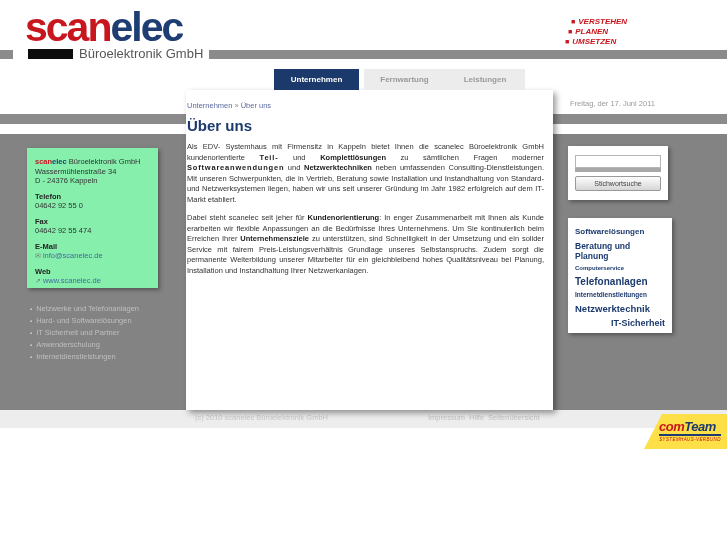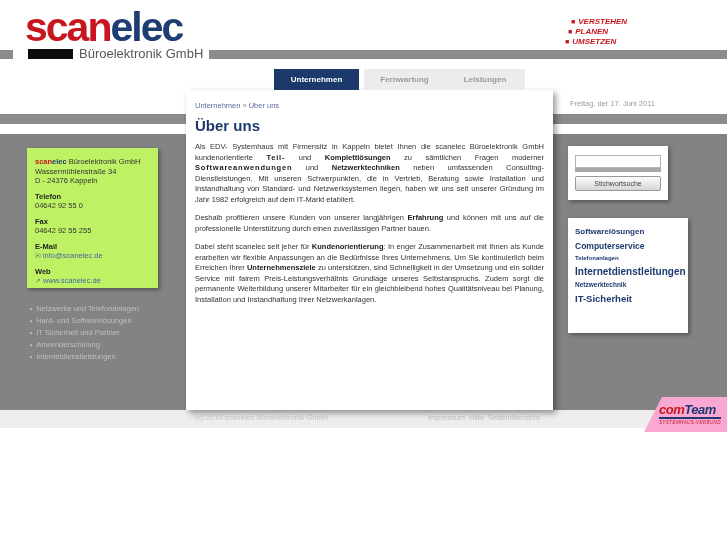--- a/index.html
+++ b/index.html
@@ -32,31 +32,31 @@
   .date{position:absolute;left:570px;top:99px;font-size:7.5px;color:#9a9a9a;}
 
   
   .bar2{position:absolute;left:0;top:114px;width:727px;height:10px;background:#8b8b8b;}
   .mainblock{position:absolute;left:0;top:134px;width:727px;height:276px;background:#838383;}
   .footerband{position:absolute;left:0;top:410px;width:727px;height:18px;background:#ededed;}
 
   
   .panel{position:absolute;left:186px;top:90px;width:367px;height:320px;background:#fff;
          box-shadow:3px 3px 6px rgba(0,0,0,0.4);z-index:5;box-sizing:border-box;
-         padding:11px 9px 0 9px;}
+         padding:11px 9px 0 1px;}
   .crumbs{font-size:7.5px;color:#5c6b9e;margin-bottom:7px;}
   .crumbs a{color:#5c6b9e;text-decoration:none;cursor:pointer;}
   .crumbs .sep{color:#8a8a8a;margin:0 2px;}
   .panel h1{margin:0 0 8px 0;font-size:15px;font-weight:bold;color:#1d3a6e;}
   .panel p{margin:0 0 8px 0;font-size:7.5px;line-height:10.5px;color:#333;text-align:justify;}
   .panel p b{color:#1a1a1a;}
   .panel p b.sp{letter-spacing:0.8px;}
 
   
-  .contact-card{position:absolute;left:27px;top:148px;width:131px;height:140px;background:#bef264;
+  .contact-card{position:absolute;left:27px;top:148px;width:131px;height:140px;background:#86efac;
                 box-shadow:2px 2px 4px rgba(0,0,0,0.35);z-index:4;box-sizing:border-box;
                 padding:9px 8px;font-size:7.5px;line-height:9.5px;color:#333;}
   .cc-label{font-weight:bold;color:#222;margin-top:6px;}
   .cc-link-row a{color:#4469a1;text-decoration:none;cursor:pointer;}
   .cc-link-row .ico{color:#777;font-size:7px;margin-right:2px;}
 
   
   .leftlist{position:absolute;left:30px;top:303px;width:155px;margin:0;padding:0;list-style:none;
             font-size:7.5px;line-height:12px;color:#bfbfbf;z-index:4;}
   .leftlist li{cursor:pointer;}
@@ -65,37 +65,37 @@
   
   .search-card{position:absolute;left:568px;top:146px;width:100px;height:54px;background:#fff;
                box-shadow:2px 2px 4px rgba(0,0,0,0.35);z-index:4;box-sizing:border-box;padding:9px 7px 0;}
   .search-input{display:block;width:86px;height:13px;border:1px solid #b5b5b5;box-sizing:border-box;
                 font-size:7.5px;padding:0 2px;}
   .search-divider{width:86px;height:4px;background:#a8a8a8;}
   .search-btn{display:block;margin-top:4px;width:86px;height:15px;font-size:7px;color:#444;
               font-family:"Liberation Sans",sans-serif;
               background:linear-gradient(#fdfdfd,#d6d6d6);border:1px solid #999;border-radius:2px;cursor:pointer;}
 
-  .topics-card{position:absolute;left:568px;top:218px;width:120px;height:115px;background:#fff;
+  .topics-card{position:absolute;left:568px;top:218px;width:104px;height:115px;background:#fff;
                box-shadow:2px 2px 4px rgba(0,0,0,0.35);z-index:4;box-sizing:border-box;padding:9px 7px 0;}
   .topic{display:block;color:#1d3a6e;font-weight:bold;text-decoration:none;cursor:pointer;}
   .topic:nth-child(1){font-size:8px;margin-bottom:5px;}
   .topic:nth-child(2){font-size:8.5px;margin-bottom:4px;}
   .topic:nth-child(3){font-size:6px;margin-bottom:5px;}
   .topic:nth-child(4){font-size:10px;margin-bottom:4px;}
   .topic:nth-child(5){font-size:6.5px;margin-bottom:5px;}
   .topic:nth-child(6){font-size:9.5px;margin-bottom:4px;}
   .topic:nth-child(7){font-size:9px;text-align:right;}
 
   
   .copyright{position:absolute;left:195px;top:413px;font-size:7.5px;color:#c8c8c8;z-index:2;}
   .footer-links{position:absolute;left:428px;top:413px;font-size:7.5px;color:#c2c2c2;z-index:2;}
   .footer-links a{color:#c2c2c2;text-decoration:none;margin-right:4px;cursor:pointer;}
 
-  .comteam{position:absolute;left:644px;top:397px;width:83px;height:35px;background:#f9a8d4;z-index:7;
+  .comteam{position:absolute;left:644px;top:414px;width:83px;height:35px;background:#fde047;z-index:7;
            clip-path:polygon(18px 0,100% 0,100% 100%,0 100%);cursor:pointer;}
   .ct-inner{position:absolute;right:6px;top:6px;}
   .ct-text{font-size:13px;font-weight:bold;font-style:italic;letter-spacing:-0.5px;line-height:14px;}
   .ct-com{color:#c8161e;} .ct-team{color:#1d3a72;}
   .ct-rule{height:2px;background:#1d3a72;width:62px;margin-top:0;}
   .ct-sub{width:62px;text-align:center;font-size:4.5px;color:#c8161e;letter-spacing:0.4px;margin-top:1px;font-style:italic;}
 </style>
 </head>
 <body>
 
@@ -124,32 +124,31 @@
   <div class="bar2"></div>
   <div class="mainblock"></div>
   <div class="footerband"></div>
 
   <div class="panel">
     <div class="crumbs">
       <a>Unternehmen</a><span class="sep">»</span><a>Über uns</a>
     </div>
     <h1>Über uns</h1>
     <p><span>Als EDV- Systemhaus mit Firmensitz in Kappeln bietet Ihnen die scanelec Büroelektronik GmbH kundenorientierte </span><b class="sp">Teil-</b><span> und </span><b>Komplettlösungen</b><span> zu sämtlichen Fragen moderner </span><b class="sp">Softwareanwendungen</b><span> und </span><b>Netzwerktechniken</b><span> neben umfassenden Consulting-Dienstleistungen. Mit unseren Schwerpunkten, die in Vertrieb, Beratung sowie Installation und Instandhaltung von Standard- und Netzwerksystemen liegen, haben wir uns seit unserer Gründung im Jahr 1982 erfolgreich auf dem IT-Markt etabliert.</span></p>
-    <p><span>Deshalb profitieren unsere Kunden von unserer langjährigen </span><b>Erfahrung</b><span> und können mit uns auf die professionelle Unterstützung durch einen zuverlässigen Partner bauen.</span></p>
     <p><span>Dabei steht scanelec seit jeher für </span><b>Kundenorientierung</b><span>: In enger Zusammenarbeit mit Ihnen als Kunde erarbeiten wir flexible Anpassungen an die Bedürfnisse Ihres Unternehmens. Um Sie kontinuierlich beim Erreichen Ihrer </span><b>Unternehmensziele</b><span> zu unterstützen, sind Schnelligkeit in der Umsetzung und ein solider Service mit fairem Preis-Leistungsverhältnis Grundlage unseres Selbstanspruchs. Zudem sorgt die permanente Weiterbildung unserer Mitarbeiter für ein gleichbleibend hohes Qualitätsniveau bei Planung, Installation und Instandhaltung Ihrer Netzwerkanlagen.</span></p>
   </div>
 
   <div class="contact-card">
     <div><span class="lr" style="font-weight:bold">scan</span><span class="lb" style="font-weight:bold">elec</span><span> Büroelektronik GmbH</span></div>
     <div>Wassermühlenstraße 34</div>
     <div>D - 24376 Kappeln</div>
     <div class="cc-label">Telefon</div>
     <div>04642 92 55 0</div>
     <div class="cc-label">Fax</div>
-    <div>04642 92 55 255</div>
+    <div>04642 92 55 474</div>
     <div class="cc-label">E-Mail</div>
     <div class="cc-link-row"><span class="ico">✉</span><a>info@scanelec.de</a></div>
     <div class="cc-label">Web</div>
     <div class="cc-link-row"><span class="ico">↗</span><a>www.scanelec.de</a></div>
   </div>
 
   <ul class="leftlist">
     <li><span class="blt">▪</span><span>Netzwerke und Telefonanlagen</span></li>
     <li><span class="blt">▪</span><span>Hard- und Softwarelösungen</span></li>
     <li><span class="blt">▪</span><span>IT Sicherheit und Partner</span></li>
@@ -158,20 +157,21 @@
   </ul>
 
   <div class="search-card">
     <input class="search-input" type="text" value="" style="">
     <div class="search-divider"></div>
     <button class="search-btn">Stichwortsuche</button>
   </div>
 
   <div class="topics-card">
     <a class="topic">Softwarelösungen</a>
+    <a class="topic">Beratung und Planung</a>
     <a class="topic">Computerservice</a>
     <a class="topic">Telefonanlagen</a>
     <a class="topic">Internetdienstleitungen</a>
     <a class="topic">Netzwerktechnik</a>
     <a class="topic">IT-Sicherheit</a>
   </div>
 
   <div class="copyright">(c) 2010 scanelec Büroelektronik GmbH</div>
   <div class="footer-links">
     <a>Impressum</a><a>Hilfe</a><a>Seitenübersicht</a>

